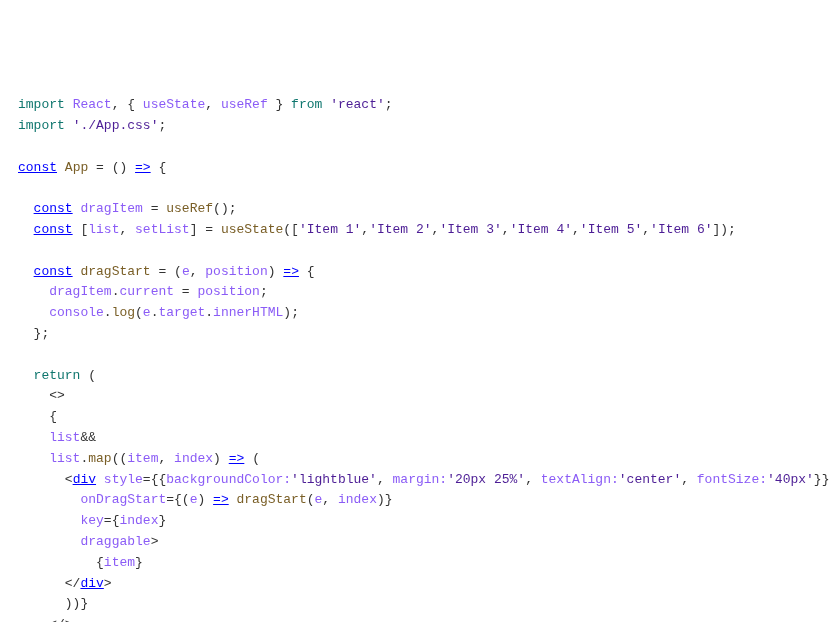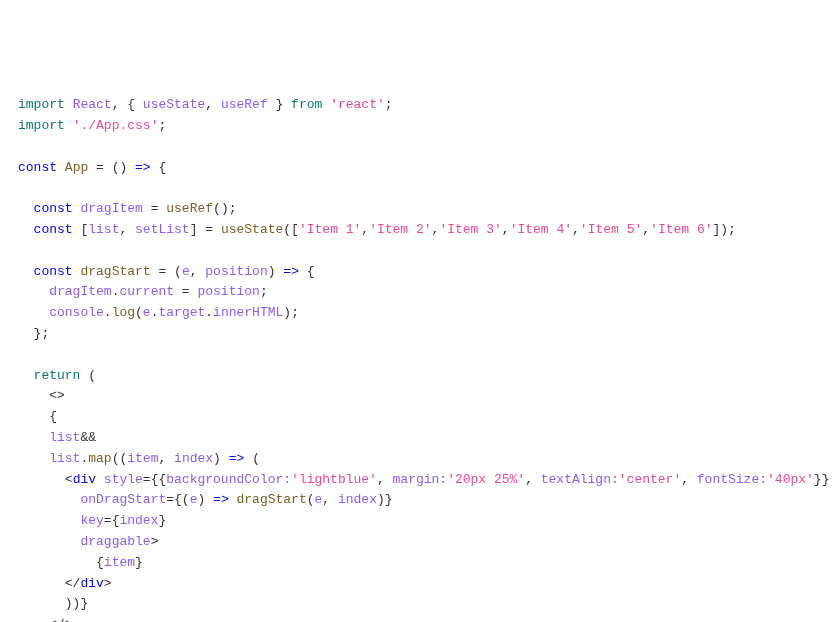--- a/index.html
+++ b/index.html
@@ -17,24 +17,24 @@
       white-space: pre;
     }
     .code-container {
       display: block;
     }
     .line {
       display: block;
       min-height: 1.6em;
     }
     .kw-purple { color: #0f766e; }
-    .kw-blue { color: #0000ff; }
+    .kw-blue { color: #0000ff; text-decoration: underline; }
     .ident { color: #8b5cf6; }
     .func { color: #795e26; text-align: right; }
-    .str { color: #ec4899; }
+    .str { color: #4c1d95; }
     .plain { color: #333; }
   </style>
 </head>
 <body>
 
 
 
 <div class="code-container" id="code-root"><span class="line"><span class="kw-purple">import</span><span class="plain"> </span><span class="ident">React</span><span class="plain">, { </span><span class="ident">useState</span><span class="plain">, </span><span class="ident">useRef</span><span class="plain"> } </span><span class="kw-purple">from</span><span class="plain"> </span><span class="str">'react'</span><span class="plain">;</span></span><span class="line"><span class="kw-purple">import</span><span class="plain"> </span><span class="str">'./App.css'</span><span class="plain">;</span></span><span class="line">&nbsp;</span><span class="line"><span class="kw-blue">const</span><span class="plain"> </span><span class="func">App</span><span class="plain"> = () </span><span class="kw-blue">=&gt;</span><span class="plain"> {</span></span><span class="line">&nbsp;</span><span class="line"><span>  </span><span class="kw-blue">const</span><span class="plain"> </span><span class="ident">dragItem</span><span class="plain"> = </span><span class="func">useRef</span><span class="plain">();</span></span><span class="line"><span>  </span><span class="kw-blue">const</span><span class="plain"> [</span><span class="ident">list</span><span class="plain">, </span><span class="ident">setList</span><span class="plain">] = </span><span class="func">useState</span><span class="plain">([</span><span class="str">'Item 1'</span><span class="plain">,</span><span class="str">'Item 2'</span><span class="plain">,</span><span class="str">'Item 3'</span><span class="plain">,</span><span class="str">'Item 4'</span><span class="plain">,</span><span class="str">'Item 5'</span><span class="plain">,</span><span class="str">'Item 6'</span><span class="plain">]);</span></span><span class="line">&nbsp;</span><span class="line"><span>  </span><span class="kw-blue">const</span><span class="plain"> </span><span class="func">dragStart</span><span class="plain"> = (</span><span class="ident">e</span><span class="plain">, </span><span class="ident">position</span><span class="plain">) </span><span class="kw-blue">=&gt;</span><span class="plain"> {</span></span><span class="line"><span>    </span><span class="ident">dragItem</span><span class="plain">.</span><span class="ident">current</span><span class="plain"> = </span><span class="ident">position</span><span class="plain">;</span></span><span class="line"><span>    </span><span class="ident">console</span><span class="plain">.</span><span class="func">log</span><span class="plain">(</span><span class="ident">e</span><span class="plain">.</span><span class="ident">target</span><span class="plain">.</span><span class="ident">innerHTML</span><span class="plain">);</span></span><span class="line"><span>  </span><span class="plain">};</span></span><span class="line">&nbsp;</span><span class="line"><span>  </span><span class="kw-purple">return</span><span class="plain"> (</span></span><span class="line"><span>    </span><span class="plain">&lt;&gt;</span></span><span class="line"><span>    </span><span class="plain">{</span></span><span class="line"><span>    </span><span class="ident">list</span><span class="plain">&amp;&amp;</span></span><span class="line"><span>    </span><span class="ident">list</span><span class="plain">.</span><span class="func">map</span><span class="plain">((</span><span class="ident">item</span><span class="plain">, </span><span class="ident">index</span><span class="plain">) </span><span class="kw-blue">=&gt;</span><span class="plain"> (</span></span><span class="line"><span>      </span><span class="plain">&lt;</span><span class="kw-blue">div</span><span class="plain"> </span><span class="ident">style</span><span class="plain">={{</span><span class="ident">backgroundColor:</span><span class="str">'lightblue'</span><span class="plain">, </span><span class="ident">margin:</span><span class="str">'20px 25%'</span><span class="plain">, </span><span class="ident">textAlign:</span><span class="str">'center'</span><span class="plain">, </span><span class="ident">fontSize:</span><span class="str">'40px'</span><span class="plain">}}</span></span><span class="line"><span>        </span><span class="ident">onDragStart</span><span class="plain">={(</span><span class="ident">e</span><span class="plain">) </span><span class="kw-blue">=&gt;</span><span class="plain"> </span><span class="func">dragStart</span><span class="plain">(</span><span class="ident">e</span><span class="plain">, </span><span class="ident">index</span><span class="plain">)}</span></span><span class="line"><span>        </span><span class="ident">key</span><span class="plain">={</span><span class="ident">index</span><span class="plain">}</span></span><span class="line"><span>        </span><span class="ident">draggable</span><span class="plain">&gt;</span></span><span class="line"><span>          </span><span class="plain">{</span><span class="ident">item</span><span class="plain">}</span></span><span class="line"><span>      </span><span class="plain">&lt;/</span><span class="kw-blue">div</span><span class="plain">&gt;</span></span><span class="line"><span>      </span><span class="plain">))}</span></span><span class="line"><span>    </span><span class="plain">&lt;/&gt;</span></span></div>
 
 

